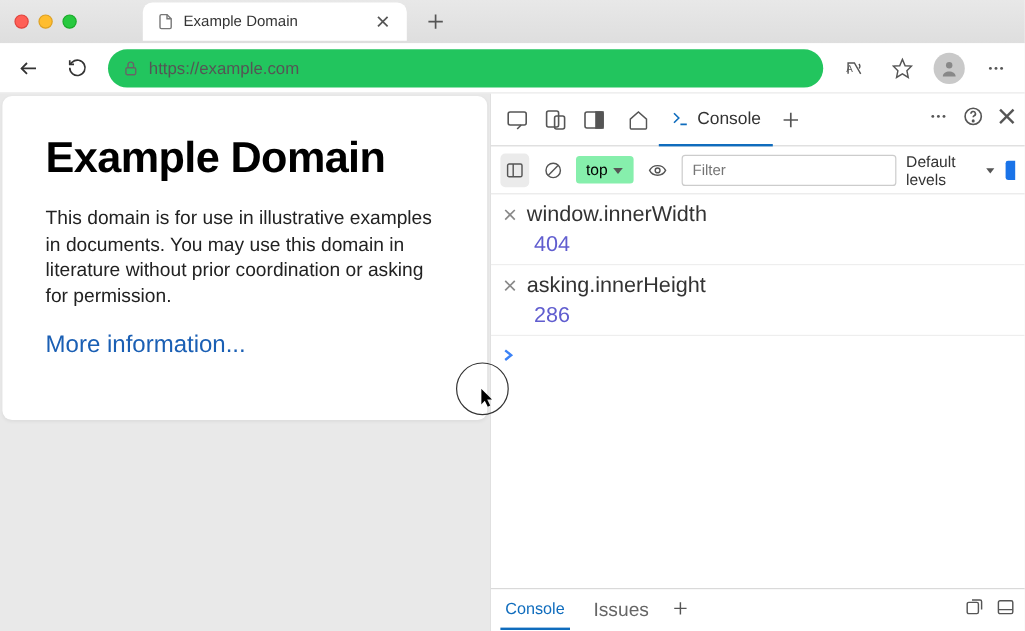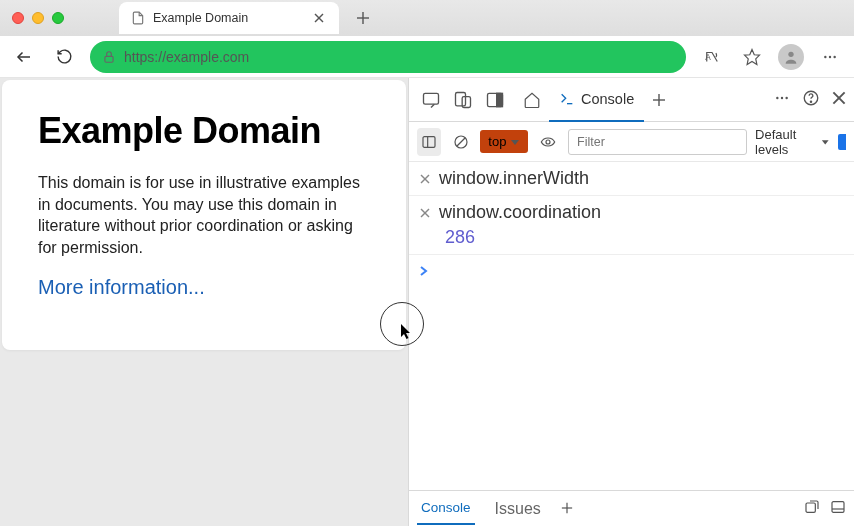--- a/index.html
+++ b/index.html
@@ -39,21 +39,21 @@
     .dt-top { height:44px; border-bottom:1px solid #d9d9d9; display:flex; align-items:center; padding:0 8px; justify-content:space-between;}
     .dt-top-left { display:flex; align-items:center; gap:4px; }
     .dt-pill { display:flex; align-items:center; padding:0 4px; height:32px;}
     .dt-tab-active { display:flex; align-items:center; gap:6px; padding:6px 10px; border-bottom:2px solid #0f6cbd; height:44px; }
     .dt-tab-label { font-size:14.5px; color:#333; }
     .dt-top-right { display:flex; align-items:center; gap:12px; }
 
     .dt-toolbar { height:40px; border-bottom:1px solid #e8e8e8; display:flex; align-items:center; gap:8px; padding:0 8px;}
     .dt-square-btn { width:28px; height:28px; display:flex; align-items:center; justify-content:center; border-radius:4px; cursor:pointer;}
     .dt-square-btn.active { background:#ebebeb; }
-    .context-btn { display:flex; align-items:center; gap:4px; background:#c2410c; padding:4px 8px; border-radius:3px; cursor:pointer; font-size:13px;}
+    .context-btn { display:flex; align-items:center; gap:4px; background:#86efac; padding:4px 8px; border-radius:3px; cursor:pointer; font-size:13px;}
     .filter-input { flex:0 0 125px; height:26px; border:1px solid #ccc; border-radius:3px; padding:0 8px; font-size:12.5px; outline:none;}
     .levels-btn { display:flex; align-items:center; gap:0; font-size:13px; cursor:pointer; color:#333;}
     .issue-dot { width:10px; height:16px; background:#1a73e8; border-radius:2px 0 0 2px;}
 
     .dt-body { flex:1; overflow:auto; font-family: Menlo, Consolas, monospace; font-size:18px;}
     .console-entry { border-bottom:1px solid #eee; padding:6px 10px;}
     .entry-input { display:flex; align-items:center; gap:8px;}
     .delete-x { width:12px; height:12px; display:flex; align-items:center; justify-content:center; color:#888; cursor:pointer;}
     .entry-code { color:#333;}
     .entry-output { color:#605dcf; padding-left:26px; margin-top:4px;}
@@ -264,30 +264,31 @@
       <div class="console-entry">
         <div class="entry-input">
           <span class="delete-x">
             <svg width="10" height="10" viewBox="0 0 10 10" stroke="#888" stroke-width="1.4">
                 <line x1="1" y1="1" x2="9" y2="9"></line>
                 <line x1="9" y1="1" x2="1" y2="9"></line>
               </svg>
           </span>
           <span class="entry-code">window.innerWidth</span>
         </div>
+        <div class="entry-output">404</div>
       </div>
       <div class="console-entry">
         <div class="entry-input">
           <span class="delete-x">
             <svg width="10" height="10" viewBox="0 0 10 10" stroke="#888" stroke-width="1.4">
                 <line x1="1" y1="1" x2="9" y2="9"></line>
                 <line x1="9" y1="1" x2="1" y2="9"></line>
               </svg>
           </span>
-          <span class="entry-code">window.coordination</span>
+          <span class="entry-code">asking.innerHeight</span>
         </div>
         <div class="entry-output">286</div>
       </div>
       <div class="prompt-row">
         <span class="prompt-chevron">
           <svg width="10" height="12" viewBox="0 0 10 12" fill="none" stroke="#3b82f6" stroke-width="2">
               <polyline points="2 2 7 6 2 10"></polyline>
             </svg>
         </span>
       </div>

